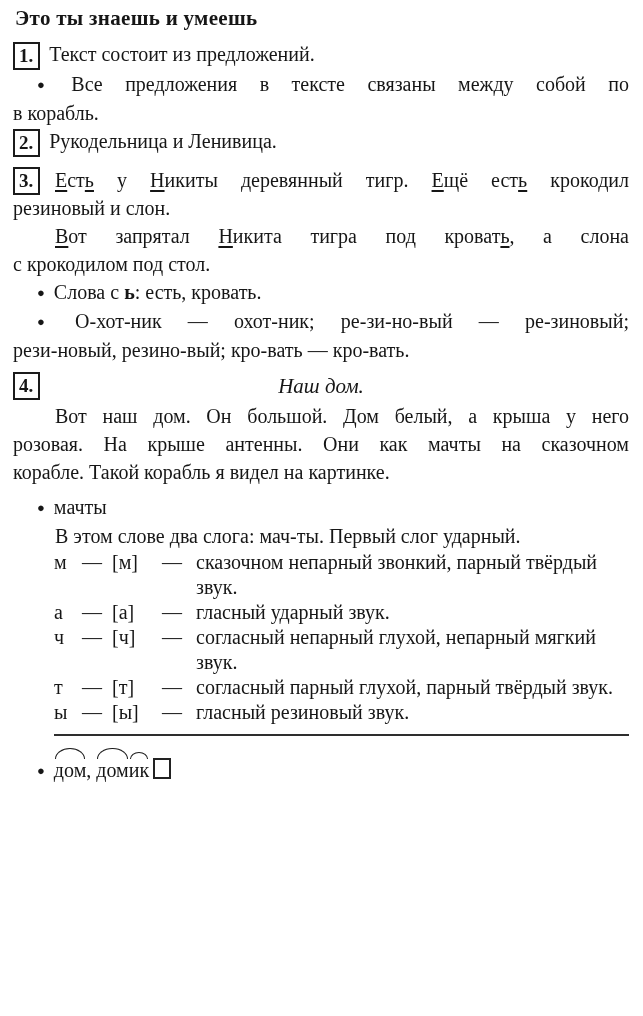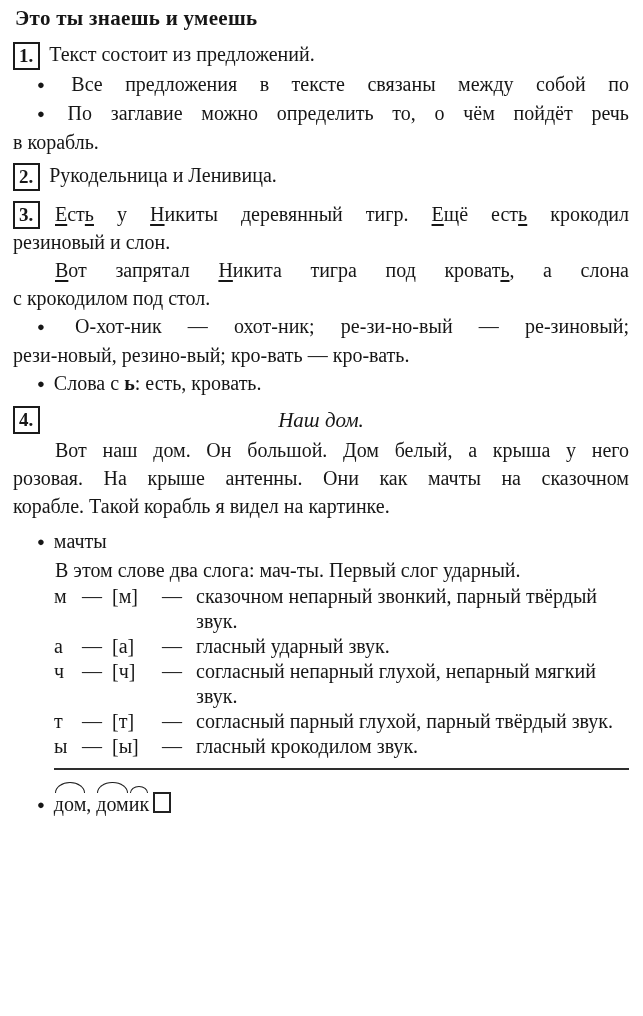--- a/index.html
+++ b/index.html
@@ -4,21 +4,21 @@
 <style>
   html,body{margin:0;padding:0;background:#ffffff;}
   .page{
     width:643px;height:1016px;box-sizing:border-box;
     background:#ffffff;color:#161616;
     padding:3px 14px 0 13px;overflow:hidden;
     font-family:"Liberation Serif","DejaVu Serif",serif;
     font-size:20px;line-height:28px;
   }
   .h1{font-weight:bold;font-size:21px;line-height:26px;letter-spacing:.3px;margin:2px 0 9px 2px;}
-  .sec{margin-top:5px;}
+  .sec{}
   .line{white-space:normal;}
   .line.j{text-align:justify;text-align-last:justify;}
   .ind{text-indent:42px;font-family:Liberation Serif, serif;}
   .bind{text-indent:24px;}
   .numbox{
     display:inline-block;border:2px solid #1b1b1b;
     font-weight:bold;font-size:19px;line-height:22px;
     padding:1px 5px 1px 4px;margin-right:9px;vertical-align:-1px;
     background:#fff;
   }
@@ -60,21 +60,20 @@
   <div class="h1">Это ты знаешь и умеешь</div>
 
   <div class="sec">
     <div class="line">
       <span class="numbox">1.</span><span>Текст состоит из предложений.</span>
     </div>
     <div>
       <div class="line j bind"><span class="blt">●</span><span>Все предложения в тексте связаны между собой по</span></div>
     </div>
     <div>
-      <div class="line j bind"><span class="blt">●</span><span>По заглавие можно определить то, о чём пойдёт речь</span></div>
       <div class="line">в корабль.</div>
     </div>
   </div>
 
   <div class="sec">
     <div class="line">
       <span class="numbox">2.</span><span>Рукодельница и Ленивица.</span>
     </div>
   </div>
 
@@ -84,25 +83,25 @@
     </div>
     <div>
       <div class="line j ind"><span class="s-u">Е</span><span class="s-n">ст</span><span class="s-u">ь</span><span class="s-n"> у </span><span class="s-u">Н</span><span class="s-n">икиты деревянный тигр. </span><span class="s-u">Е</span><span class="s-n">щё ест</span><span class="s-u">ь</span><span class="s-n"> крокодил</span></div>
       <div class="line">резиновый и слон.</div>
     </div>
     <div>
       <div class="line j ind"><span class="s-u">В</span><span class="s-n">от запрятал </span><span class="s-u">Н</span><span class="s-n">икита тигра под кроват</span><span class="s-u">ь</span><span class="s-n">, а слона</span></div>
       <div class="line">с крокодилом под стол.</div>
     </div>
     <div>
+      <div class="line bind"><span class="blt">●</span><span><span class="s-n">Слова с </span><span class="s-b">ь</span><span class="s-n">: есть, кровать.</span></span></div>
+    </div>
+    <div>
       <div class="line j bind"><span class="blt">●</span><span>О-хот-ник — охот-ник; ре-зи-но-вый — ре-зиновый;</span></div>
       <div class="line">рези-новый, резино-вый; кро-вать — кро-вать.</div>
-    </div>
-    <div>
-      <div class="line bind"><span class="blt">●</span><span><span class="s-n">Слова с </span><span class="s-b">ь</span><span class="s-n">: есть, кровать.</span></span></div>
     </div>
   </div>
 
   <div class="sec" style="margin-top:7px;">
     <div class="title-row">
       <span class="numbox">4.</span><span>Наш дом.</span>
     </div>
     <div>
       <div class="line j ind">Вот наш дом. Он большой. Дом белый, а крыша у него</div>
       <div class="line j">розовая. На крыше антенны. Они как мачты на сказочном</div>
@@ -143,21 +142,21 @@
         <span class="ph-dash">—</span>
         <span class="ph-sound">[т]</span>
         <span class="ph-dash">—</span>
         <span class="ph-desc">согласный парный глухой, парный твёрдый звук.</span>
       </div>
       <div class="ph-row">
         <span class="ph-letter">ы</span>
         <span class="ph-dash">—</span>
         <span class="ph-sound">[ы]</span>
         <span class="ph-dash">—</span>
-        <span class="ph-desc">гласный крокодилом звук.</span>
+        <span class="ph-desc">гласный резиновый звук.</span>
       </div>
     </div>
 
     <div class="sep"></div>
 
 
     <div class="line bind morph">
       <span class="blt">●</span><span><span class="s-root">дом</span><span class="s-n">, </span><span class="s-root">дом</span><span class="s-suffix">ик</span><span class="s-endbox"></span></span>
     </div>
   </div>

